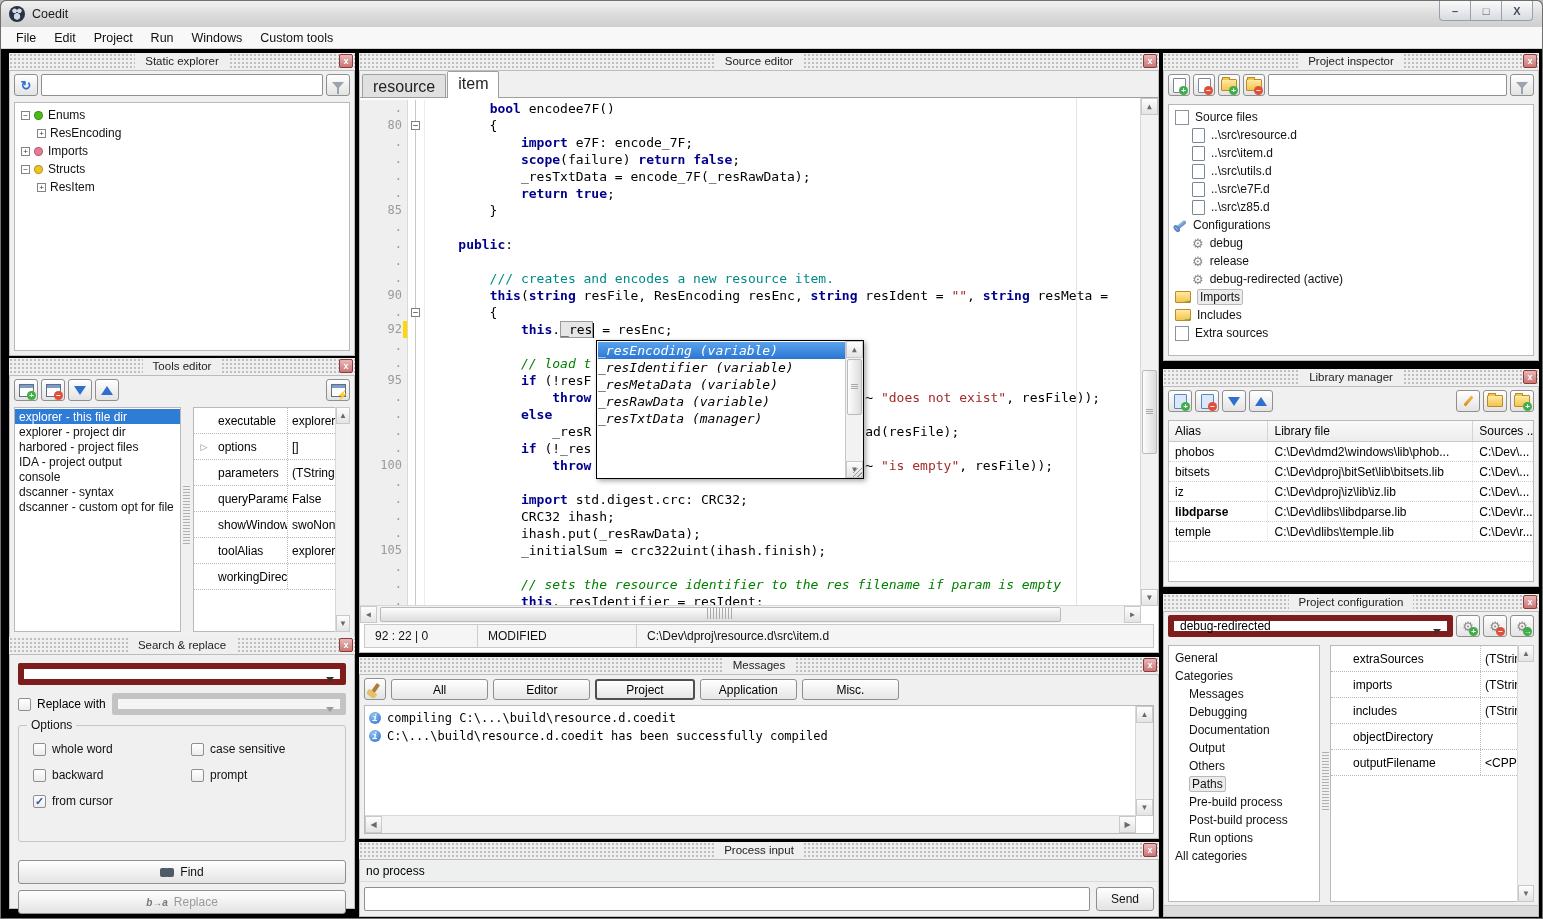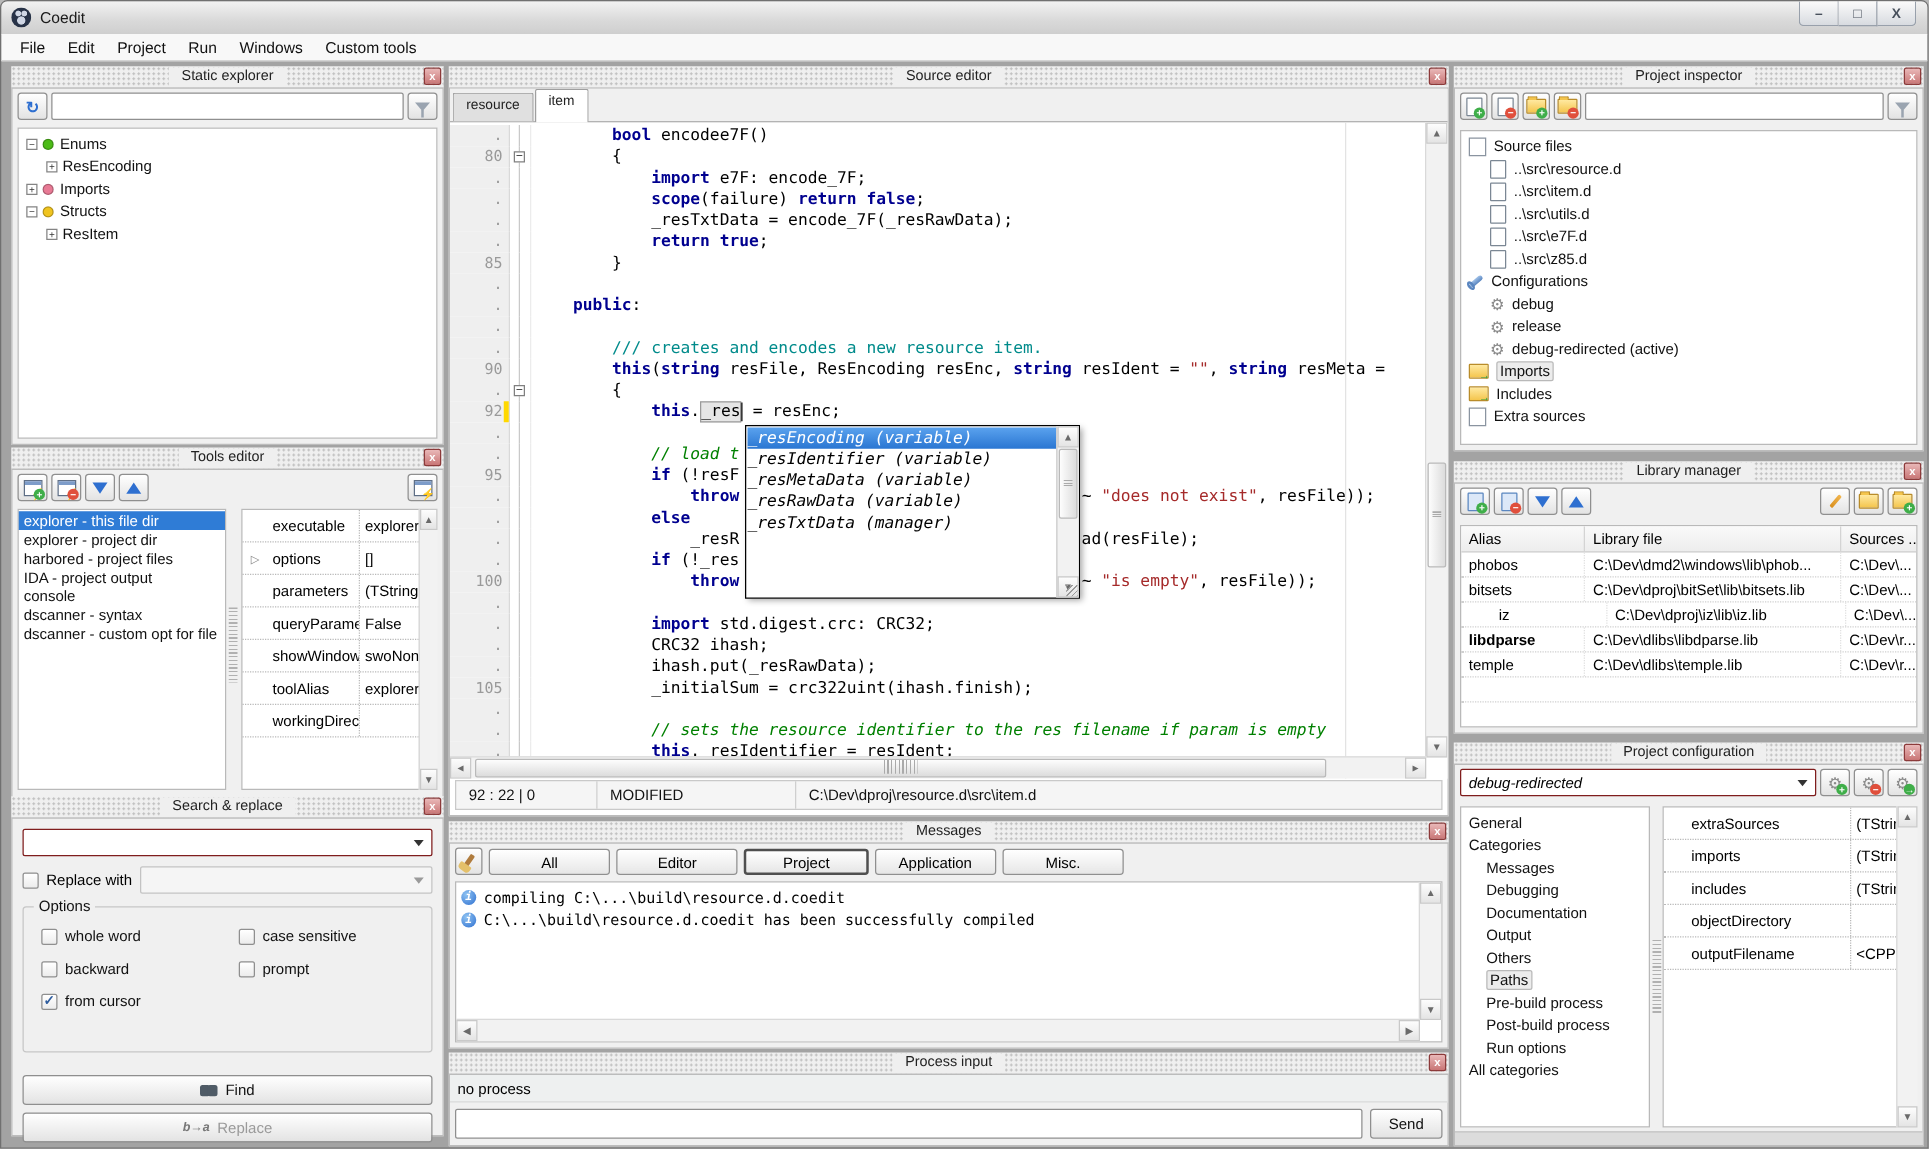--- a/index.html
+++ b/index.html
@@ -1,16 +1,16 @@
 <!DOCTYPE html>
 <html><head>
 <meta charset="utf-8">
 <style>
   html,body{margin:0;padding:0;background:#b8b8b8;font-family:"Liberation Sans",sans-serif;}
-  #win{position:relative;width:1543px;height:919px;background:#a3a3a3;border:1px solid #707070;
+  #win{position:relative;width:1543px;height:919px;background:#000000;border:1px solid #707070;
        border-radius:6px 6px 0 0;overflow:hidden;box-sizing:border-box;}
   
   #titlebar{position:absolute;left:0;top:0;right:0;height:26px;
     background:linear-gradient(#f2f2f2,#d9d9d9 60%,#cfcfcf);border-bottom:1px solid #bdbdbd;
     display:flex;align-items:center;padding-left:8px;}
   #appicon{width:16px;height:16px;border-radius:50%;margin-right:7px;
     background:radial-gradient(circle at 35% 30%,#cfd6e4 2px,transparent 2.6px),
                radial-gradient(circle at 65% 30%,#cfd6e4 2px,transparent 2.6px),
                radial-gradient(circle at 50% 65%,#cfd6e4 3px,transparent 3.6px),#273247;}
   #apptitle{font-size:12.5px;color:#1a1a1a;}
@@ -66,21 +66,21 @@
   .ic-info{width:12px;height:12px;border-radius:50%;background:radial-gradient(circle at 35% 30%,#8fc3f2,#2e6fd0);
     color:#fff;font-size:9px;font-weight:bold;font-style:italic;text-align:center;line-height:12px;flex:none;}
   .ic-pages{width:12px;height:13px;position:relative;background:#fff;border:1px solid #8a94a0;}
   .ic-pages:before{content:"";position:absolute;left:2px;top:-3px;width:11px;height:12px;background:#fff;border:1px solid #8a94a0;z-index:-1;}
   .ic-wrench{width:12px;height:4px;background:linear-gradient(#9fc0e8,#5a86c0);border-radius:2px;transform:rotate(-40deg);position:relative;}
   .ic-wrench:before{content:"";position:absolute;left:-2px;top:-2px;width:5px;height:8px;border:2px solid #5a86c0;border-radius:50%;background:transparent;box-sizing:border-box;}
   .ic-folderarrow{position:relative;width:14px;height:10px;background:linear-gradient(#ffe9a0,#f4c54d);border:1px solid #b98c2a;border-radius:1px;}
   .ic-folderarrow:after{content:"\2192";position:absolute;right:-2px;bottom:-3px;color:#2f9e3a;font-size:9px;font-weight:bold;}
   
   .ibox{background:#fff;border:1px solid #8f8f8f;border-radius:2px;height:22px;box-sizing:border-box;}
-  .combo{position:relative;background:#fff;border:1px solid #7f1d1d;border-radius:2px;height:22px;box-sizing:border-box;font-style:italic;}
+  .combo{position:relative;background:#fff;border:6px solid #7f1d1d;border-radius:2px;height:22px;box-sizing:border-box;}
   .combo .car{position:absolute;right:6px;top:8px;width:0;height:0;border-left:4px solid transparent;border-right:4px solid transparent;border-top:5px solid #333;}
   .combo.dis{background:#f5f5f5;border-color:#c3c3c3;}
   .combo.dis .car{border-top-color:#9a9a9a;}
   .cbox{width:13px;height:13px;border:1px solid #8f8f8f;border-radius:2px;background:linear-gradient(#fff,#ececec);
     box-sizing:border-box;flex:none;color:#2d5c9e;font-size:11px;line-height:11px;text-align:center;font-weight:bold;}
   .cbrow{display:flex;align-items:center;gap:6px;font-size:12px;color:#111;}
   
   .tree-row{display:flex;align-items:center;height:18px;font-size:12px;color:#111;white-space:nowrap;}
   .expbox{width:9px;height:9px;border:1px solid #848484;background:#fff;font-size:8px;line-height:7px;text-align:center;color:#333;flex:none;margin-right:4px;box-sizing:border-box;}
   .dot{width:9px;height:9px;border-radius:50%;flex:none;margin-right:5px;border:1px solid rgba(0,0,0,.25);box-sizing:border-box;}
@@ -104,21 +104,21 @@
   .vsb{position:absolute;width:17px;background:#f2f2f2;border-left:1px solid #d9d9d9;}
   .hsb{position:absolute;height:17px;background:#f2f2f2;border-top:1px solid #d9d9d9;}
   .sbtn{position:absolute;width:17px;height:17px;background:linear-gradient(#fdfdfd,#e4e4e4);border:1px solid #c9c9c9;box-sizing:border-box;
     color:#6a6a6a;font-size:8px;line-height:15px;text-align:center;}
   .thumb{position:absolute;background:linear-gradient(90deg,#fdfdfd,#dcdcdc);border:1px solid #b9b9b9;border-radius:2px;box-sizing:border-box;}
   .thumb.h{background:linear-gradient(#fdfdfd,#dcdcdc);}
   .grip{position:absolute;left:3px;right:3px;top:50%;height:5px;margin-top:-3px;
     background:repeating-linear-gradient(#aaa 0 1px,transparent 1px 2px);}
   
   .tabs{display:flex;align-items:flex-end;height:26px;background:#f0f0f0;border-bottom:1px solid #9f9f9f;padding-left:2px;}
-  .tab{font-size:11px;padding:3px 10px 4px;border:1px solid #9f9f9f;border-bottom:none;background:#e0e0e0;color:#222;
+  .tab{font-size:16px;padding:3px 10px 4px;border:1px solid #9f9f9f;border-bottom:none;background:#e0e0e0;color:#222;
     border-radius:2px 2px 0 0;margin-right:1px;height:15px;}
   .tab.active{background:#fff;height:19px;position:relative;top:1px;}
   
   .statusbar{position:absolute;display:flex;background:#f5f5f5;border:1px solid #c9c9c9;font-size:12px;color:#111;align-items:center;}
   .scell{padding:0 10px;height:100%;display:flex;align-items:center;border-right:1px solid #cfcfcf;white-space:nowrap;overflow:hidden;}
   
   .fbtn{height:21px;border:1px solid #8f8f8f;border-radius:3px;background:linear-gradient(#ffffff,#e6e6e6);
     font-size:12px;display:flex;align-items:center;justify-content:center;box-sizing:border-box;}
   .fbtn.active{border:2px solid #4f4f4f;}
   .msgrow{display:flex;align-items:center;gap:6px;font-family:"DejaVu Sans Mono",monospace;font-size:12px;height:18px;padding-left:4px;white-space:nowrap;}
@@ -623,21 +623,21 @@
               <div class="lmc" style="width: 100px;">phobos</div>
               <div class="lmc" style="width: 206px;">C:\Dev\dmd2\windows\lib\phob...</div>
               <div class="lmc" style="width: 60px; border-right: none;">C:\Dev\...</div>
             </div>
             <div class="lmrow">
               <div class="lmc" style="width: 100px;">bitsets</div>
               <div class="lmc" style="width: 206px;">C:\Dev\dproj\bitSet\lib\bitsets.lib</div>
               <div class="lmc" style="width: 60px; border-right: none;">C:\Dev\...</div>
             </div>
             <div class="lmrow">
-              <div class="lmc" style="width: 100px; margin-left: 24px;">iz</div>
+              <div class="lmc" style="width: 100px;">iz</div>
               <div class="lmc" style="width: 206px;">C:\Dev\dproj\iz\lib\iz.lib</div>
               <div class="lmc" style="width: 60px; border-right: none;">C:\Dev\...</div>
             </div>
             <div class="lmrow">
               <div class="lmc" style="width: 100px; font-weight: bold;">libdparse</div>
               <div class="lmc" style="width: 206px;">C:\Dev\dlibs\libdparse.lib</div>
               <div class="lmc" style="width: 60px; border-right: none;">C:\Dev\r...</div>
             </div>
             <div class="lmrow">
               <div class="lmc" style="width: 100px;">temple</div>

